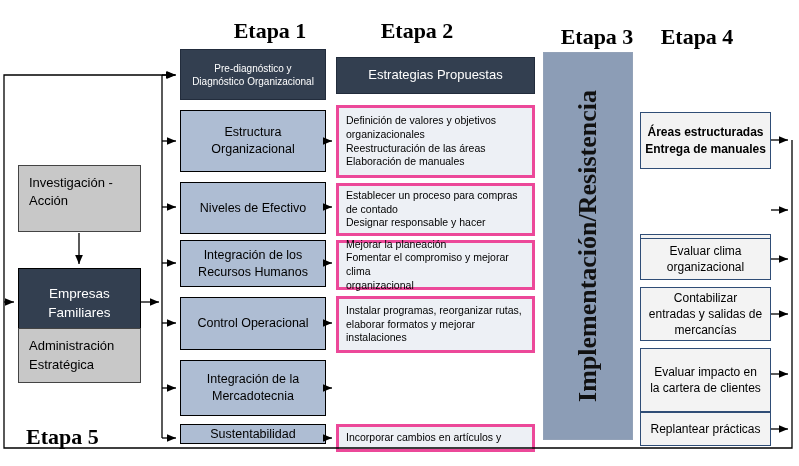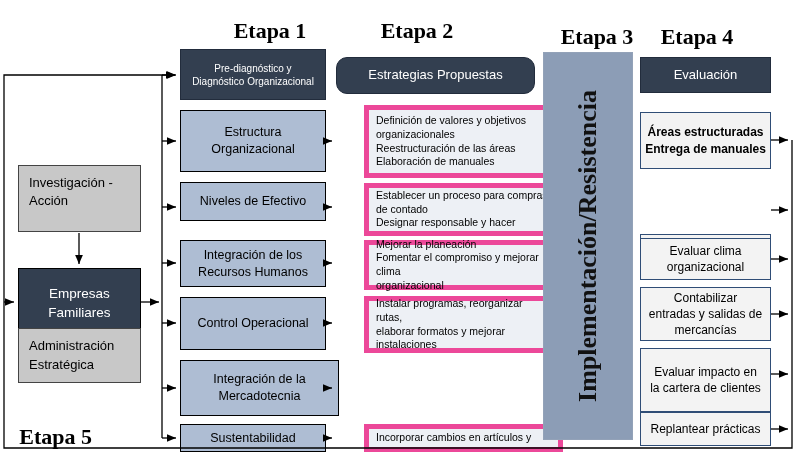--- a/index.html
+++ b/index.html
@@ -16,25 +16,24 @@
     background:#333f50;color:#ffffff;border:1px solid #222c3c;
     display:flex;align-items:center;justify-content:center;
     text-align:center;white-space:pre-line;line-height:1.3;
   }
   .s1{
     background:#aebdd3;border:1px solid #000;
     display:flex;align-items:center;justify-content:center;
     text-align:center;white-space:pre-line;font-size:12.5px;line-height:1.35;
   }
   .s2{
-    background:#edf0f5;border:5px solid #ec4899;
+    background:#edf0f5;border:3px solid #ec4899;
     display:flex;align-items:center;justify-content:flex-start;
     text-align:left;white-space:pre-line;font-size:10.5px;line-height:1.3;
     padding:3px 7px;
-    margin-left:28px;
   }
   .s4{
     background:#f3f3f3;border:1px solid #2f4d76;
     display:flex;align-items:center;justify-content:center;
     text-align:center;white-space:pre-line;font-size:12px;line-height:1.35;
   }
   .gray{
     background:#c8c8c8;border:1px solid #444;
     display:flex;white-space:pre-line;font-size:13px;line-height:1.4;
   }
@@ -98,62 +97,61 @@
       <path d="M771 314 H788" marker-end="url(#ah)"></path>
       <path d="M771 374 H788" marker-end="url(#ah)"></path>
       <path d="M771 429 H788" marker-end="url(#ah)"></path>
     </g>
   </svg>
 
   <div class="abs stage-lbl" style="left:225px;top:18px;width:90px;">Etapa 1</div>
   <div class="abs stage-lbl" style="left:372px;top:18px;width:90px;">Etapa 2</div>
   <div class="abs stage-lbl" style="left:552px;top:24px;width:90px;">Etapa 3</div>
   <div class="abs stage-lbl" style="left:652px;top:24px;width:90px;">Etapa 4</div>
-  <div class="abs stage-lbl" style="left:12px;top:424px;width:80px;text-align:right;">Etapa 5</div>
+  <div class="abs stage-lbl" style="left:26px;top:424px;width:80px;text-align:left;">Etapa 5</div>
 
   <div class="abs box gray" style="left:18px;top:165px;width:123px;height:67px;align-items:flex-start;justify-content:flex-start;padding:8px 10px;text-align:left;">Investigación -
 Acción</div>
   <div class="abs box navy" style="left:18px;top:268px;width:123px;height:72px;">Empresas
 Familiares</div>
   <div class="abs box gray" style="left:18px;top:328px;width:123px;height:55px;align-items:center;justify-content:flex-start;padding:4px 10px;text-align:left;">Administración
 Estratégica</div>
 
   <div class="abs box dark" style="left:180px;top:49px;width:146px;height:51px;font-size:10px;">Pre-diagnóstico y
 Diagnóstico Organizacional</div>
   <div class="abs box s1" style="left:180px;top:110px;width:146px;height:62px;">Estructura
 Organizacional</div>
-  <div class="abs box s1" style="left:180px;top:182px;width:146px;height:39px;">Niveles de Efectivo</div>
+  <div class="abs box s1" style="left:180px;top:182px;width:146px;height:52px;">Niveles de Efectivo</div>
   <div class="abs box s1" style="left:180px;top:240px;width:146px;height:47px;">Integración de los
 Recursos Humanos</div>
   <div class="abs box s1" style="left:180px;top:297px;width:146px;height:53px;">Control Operacional</div>
-  <div class="abs box s1" style="left:180px;top:360px;width:159px;height:56px;text-align:center;">Integración de la
+  <div class="abs box s1" style="left:180px;top:360px;width:146px;height:56px;text-align:center;">Integración de la
 Mercadotecnia</div>
-  <div class="abs box s1" style="left:180px;top:424px;width:146px;height:28px;">Sustentabilidad</div>
+  <div class="abs box s1" style="left:180px;top:424px;width:146px;height:20px;">Sustentabilidad</div>
 
-  <div class="abs box dark" style="left:336px;top:57px;width:199px;height:37px;font-size:13px;border-radius:11px;">Estrategias Propuestas</div>
+  <div class="abs box dark" style="left:336px;top:57px;width:199px;height:37px;font-size:13px;">Estrategias Propuestas</div>
   <div class="abs box s2" style="left:336px;top:105px;width:199px;height:73px;">Definición de valores y objetivos
 organizacionales
 Reestructuración de las áreas
 Elaboración de manuales</div>
   <div class="abs box s2" style="left:336px;top:183px;width:199px;height:53px;">Establecer un proceso para compras
 de contado
 Designar responsable y hacer</div>
   <div class="abs box s2" style="left:336px;top:240px;width:199px;height:50px;">Mejorar la planeación
 Fomentar el compromiso y mejorar clima
 organizacional</div>
   <div class="abs box s2" style="left:336px;top:296px;width:199px;height:57px;">Instalar programas, reorganizar rutas,
 elaborar formatos y mejorar
 instalaciones</div>
   <div class="abs box s2" style="left:336px;top:424px;width:199px;height:28px;">Incorporar cambios en artículos y</div>
 
   <div class="abs box stage3" style="left:543px;top:52px;width:90px;height:388px;">
     <span>Implementación/Resistencia</span>
   </div>
 
-  <div class="abs box dark" style="left:640px;top:57px;width:131px;height:36px;font-size:13px;">Evaluación</div>
   <div class="abs box s4" style="left:640px;top:112px;width:131px;height:57px;font-weight:bold;">Áreas estructuradas
 Entrega de manuales</div>
   <div class="abs box s4" style="left:640px;top:190px;width:131px;height:40px;margin-top:44px;">Cuantificar pedidos</div>
   <div class="abs box s4" style="left:640px;top:238px;width:131px;height:42px;">Evaluar clima
 organizacional</div>
   <div class="abs box s4" style="left:640px;top:287px;width:131px;height:54px;">Contabilizar
 entradas y salidas de
 mercancías</div>
   <div class="abs box s4" style="left:640px;top:348px;width:131px;height:64px;">Evaluar impacto en
 la cartera de clientes</div>

